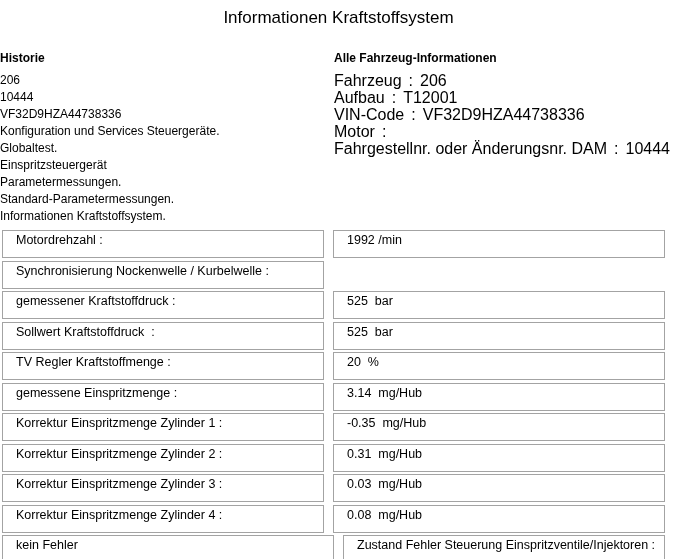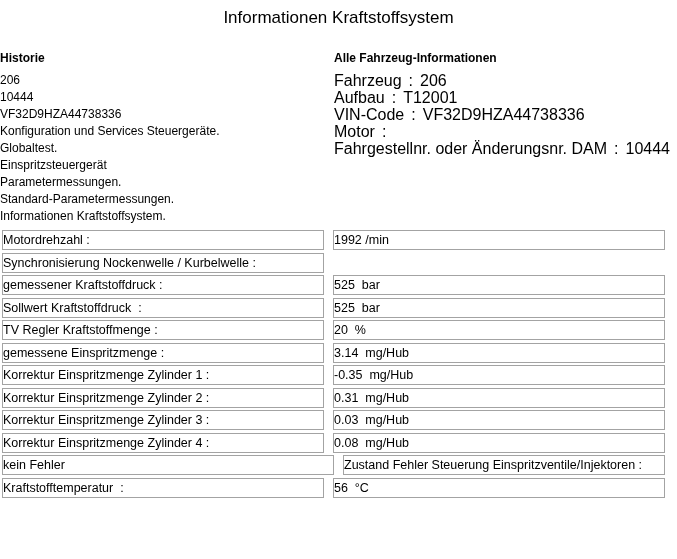--- a/index.html
+++ b/index.html
@@ -51,24 +51,24 @@
     margin-top: 5px;
     margin-left: 2px;
     display: flex;
     flex-direction: column;
     row-gap: 2.5px;
   }
   .param-row { display: flex; column-gap: 9px; }
   .cellbox {
     border: 1px solid #a3a3a3;
     background: #ffffff;
-    height: 20px;
+    height: 28px;
     line-height: 18px;
     font-size: 12.5px;
-    padding-left: 0;
+    padding-left: 13px;
     white-space: pre;
     overflow: hidden;
   }
   .param-label { width: 322px; }
   .param-value { width: 332px; }
 </style>
 </head>
 <body>
 
 <div class="page">

